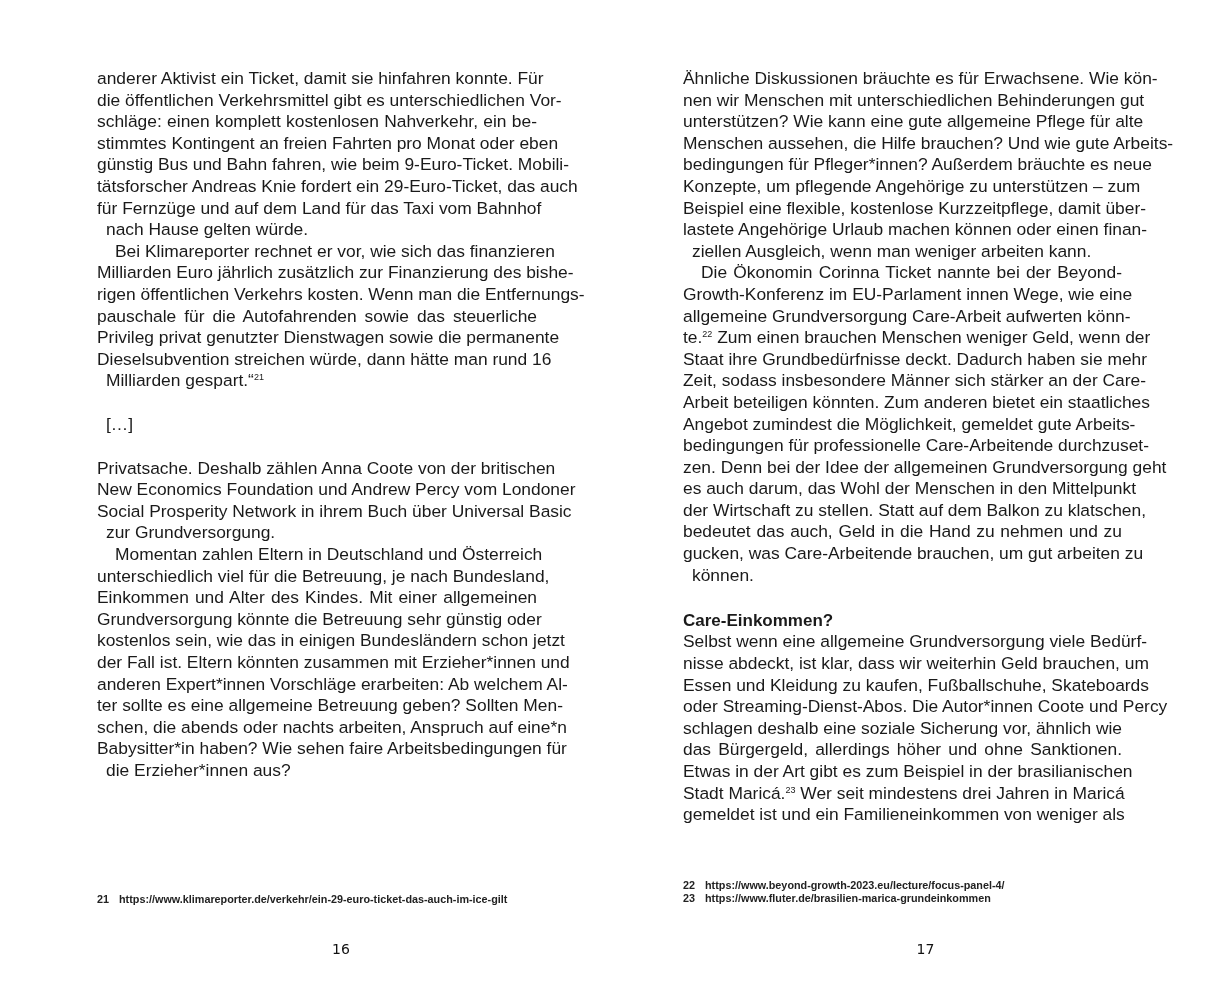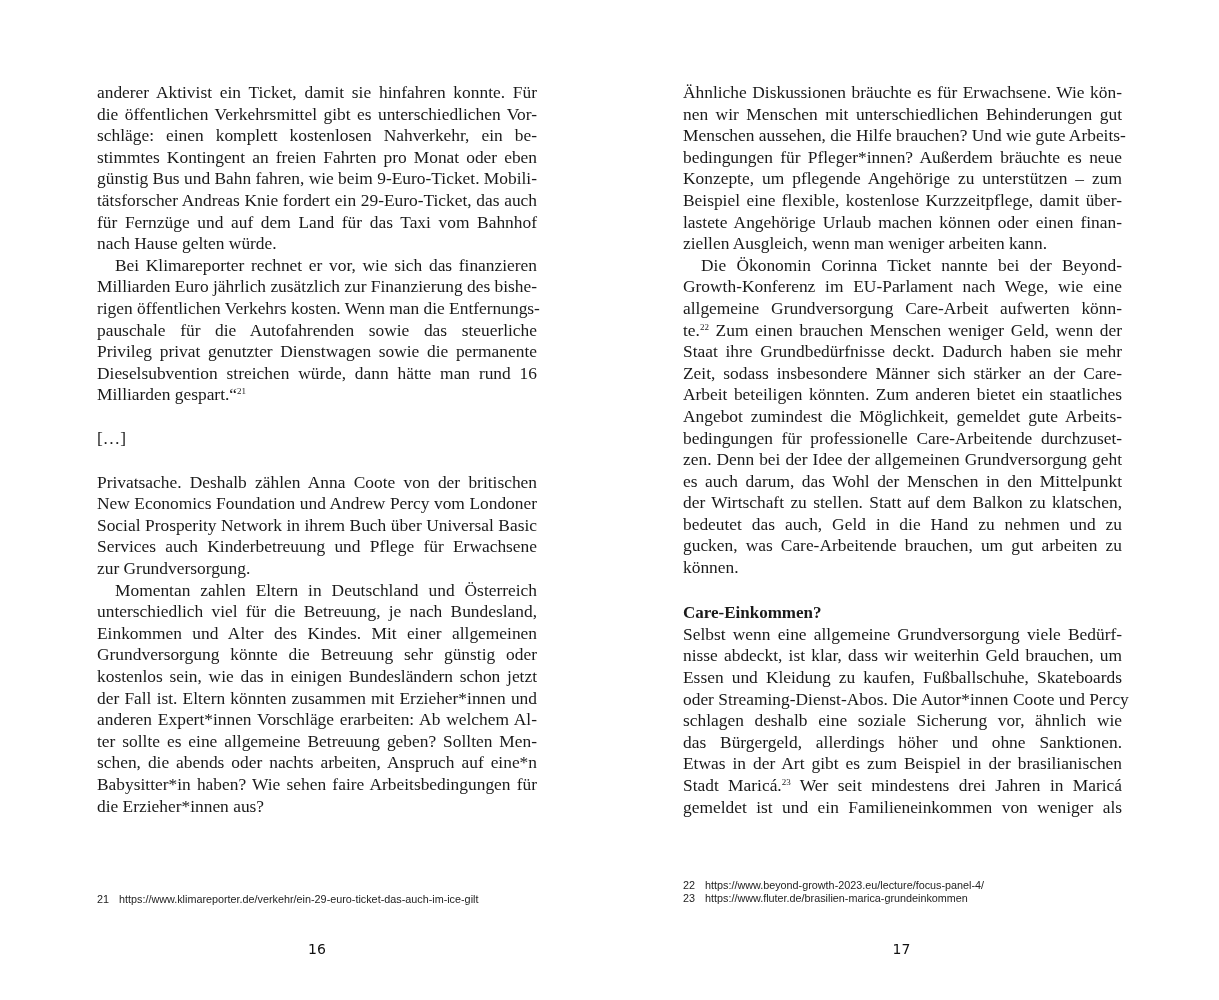--- a/index.html
+++ b/index.html
@@ -6,60 +6,60 @@
     body {
       width: 1219px; height: 1000px; position: relative; overflow: hidden;
       color: #1a1a1a;
     }
     .page {
       position: absolute; top: 0; height: 1000px; width: 609px;
     }
     .page.left { left: 0; }
     .page.right { left: 609px; }
     .col {
-      position: absolute; top: 82px;
-      font-family: Liberation Serif, serif;
+      position: absolute; top: 68px;
+      font-family: Liberation Sans, sans-serif;
       font-size: 17.4px;
       line-height: 21.6px;
     }
     .page.left .col { left: 97px; width: 440px; }
     .page.right .col { left: 74px; width: 439px; }
     .line {
       display: block;
       text-align: justify;
       text-align-last: justify;
       white-space: nowrap;
       height: 21.6px;
     }
-    .line.last { text-align-last: left; }
+    .line.last { text-align-last: left; margin-left: 9px; }
     .line.indent { padding-left: 18px; }
     .para { margin: 0; }
     .gap { height: 21.6px; }
     .heading {
       font-weight: bold;
       font-size: 17px;
       line-height: 19.5px;
       display: block;
       white-space: nowrap;
     }
     sup.fn {
       font-size: 9px; vertical-align: 6px; line-height: 0;
     }
     .footnotes {
       position: absolute;
       font-family: "Liberation Sans", "DejaVu Sans", sans-serif;
       font-size: 10.8px; line-height: 13px; color: #222;
     }
     .page.left .footnotes { left: 97px; top: 893px; }
     .page.right .footnotes { left: 74px; top: 879px; }
-    .fn-row { display: block; white-space: nowrap; }
+    .fn-row { display: block; white-space: nowrap; font-weight: bold; }
     .fn-num { display: inline-block; width: 22px; }
     .page-number {
       position: absolute; top: 941px; width: 100%;
-      font-family: "DejaVu Sans", sans-serif; font-size: 14px; color: #111;
+      font-family: "DejaVu Sans", sans-serif; font-size: 14px; color: #111; padding-left: 24px;
     }
     .page.left .page-number { left: 0; width: 634px; text-align: center; }
     .page.right .page-number { left: 0; width: 585px; text-align: center; }
   </style>
 </head>
 <body>
 
 <div class="page left">
   <div class="col">
 
@@ -84,21 +84,20 @@
       <span class="line last"><span>Milliarden gespart.“</span><sup class="fn">21</sup></span>
     </div>
     <div class="gap"></div>
     <span class="line last">[…]</span>
     <div class="gap"></div>
 
     <div class="para" style="margin-top:1px;">
       <span class="line">Privatsache. Deshalb zählen Anna Coote von der britischen</span>
       <span class="line">New Economics Foundation und Andrew Percy vom Londoner</span>
       <span class="line">Social Prosperity Network in ihrem Buch über Universal Basic</span>
-      <span class="line">Services auch Kinderbetreuung und Pflege für Erwachsene</span>
       <span class="line last">zur Grundversorgung.</span>
     </div>
 
     <div class="para">
       <span class="line indent">Momentan zahlen Eltern in Deutschland und Österreich</span>
       <span class="line">unterschiedlich viel für die Betreuung, je nach Bundesland,</span>
       <span class="line">Einkommen und Alter des Kindes. Mit einer allgemeinen</span>
       <span class="line">Grundversorgung könnte die Betreuung sehr günstig oder</span>
       <span class="line">kostenlos sein, wie das in einigen Bundesländern schon jetzt</span>
       <span class="line">der Fall ist. Eltern könnten zusammen mit Erzieher*innen und</span>
@@ -118,31 +117,32 @@
 
   <div class="page-number">16</div>
 </div>
 
 <div class="page right">
   <div class="col">
 
     <div class="para">
       <span class="line">Ähnliche Diskussionen bräuchte es für Erwachsene. Wie kön-</span>
       <span class="line">nen wir Menschen mit unterschiedlichen Behinderungen gut</span>
+      <span class="line">unterstützen? Wie kann eine gute allgemeine Pflege für alte</span>
       <span class="line">Menschen aussehen, die Hilfe brauchen? Und wie gute Arbeits-</span>
       <span class="line">bedingungen für Pfleger*innen? Außerdem bräuchte es neue</span>
       <span class="line">Konzepte, um pflegende Angehörige zu unterstützen – zum</span>
       <span class="line">Beispiel eine flexible, kostenlose Kurzzeitpflege, damit über-</span>
       <span class="line">lastete Angehörige Urlaub machen können oder einen finan-</span>
       <span class="line last">ziellen Ausgleich, wenn man weniger arbeiten kann.</span>
     </div>
 
     <div class="para" id="rp-p2">
       <span class="line indent">Die Ökonomin Corinna Ticket nannte bei der Beyond-</span>
-      <span class="line">Growth-Konferenz im EU-Parlament nach Wege, wie eine</span>
+      <span class="line">Growth-Konferenz im EU-Parlament innen Wege, wie eine</span>
       <span class="line">allgemeine Grundversorgung Care-Arbeit aufwerten könn-</span>
       <span class="line fnline"><span>te.</span><sup class="fn">22</sup><span> Zum einen brauchen Menschen weniger Geld, wenn der</span></span>
       <span class="line">Staat ihre Grundbedürfnisse deckt. Dadurch haben sie mehr</span>
       <span class="line">Zeit, sodass insbesondere Männer sich stärker an der Care-</span>
       <span class="line">Arbeit beteiligen könnten. Zum anderen bietet ein staatliches</span>
       <span class="line">Angebot zumindest die Möglichkeit, gemeldet gute Arbeits-</span>
       <span class="line">bedingungen für professionelle Care-Arbeitende durchzuset-</span>
       <span class="line">zen. Denn bei der Idee der allgemeinen Grundversorgung geht</span>
       <span class="line">es auch darum, das Wohl der Menschen in den Mittelpunkt</span>
       <span class="line">der Wirtschaft zu stellen. Statt auf dem Balkon zu klatschen,</span>

